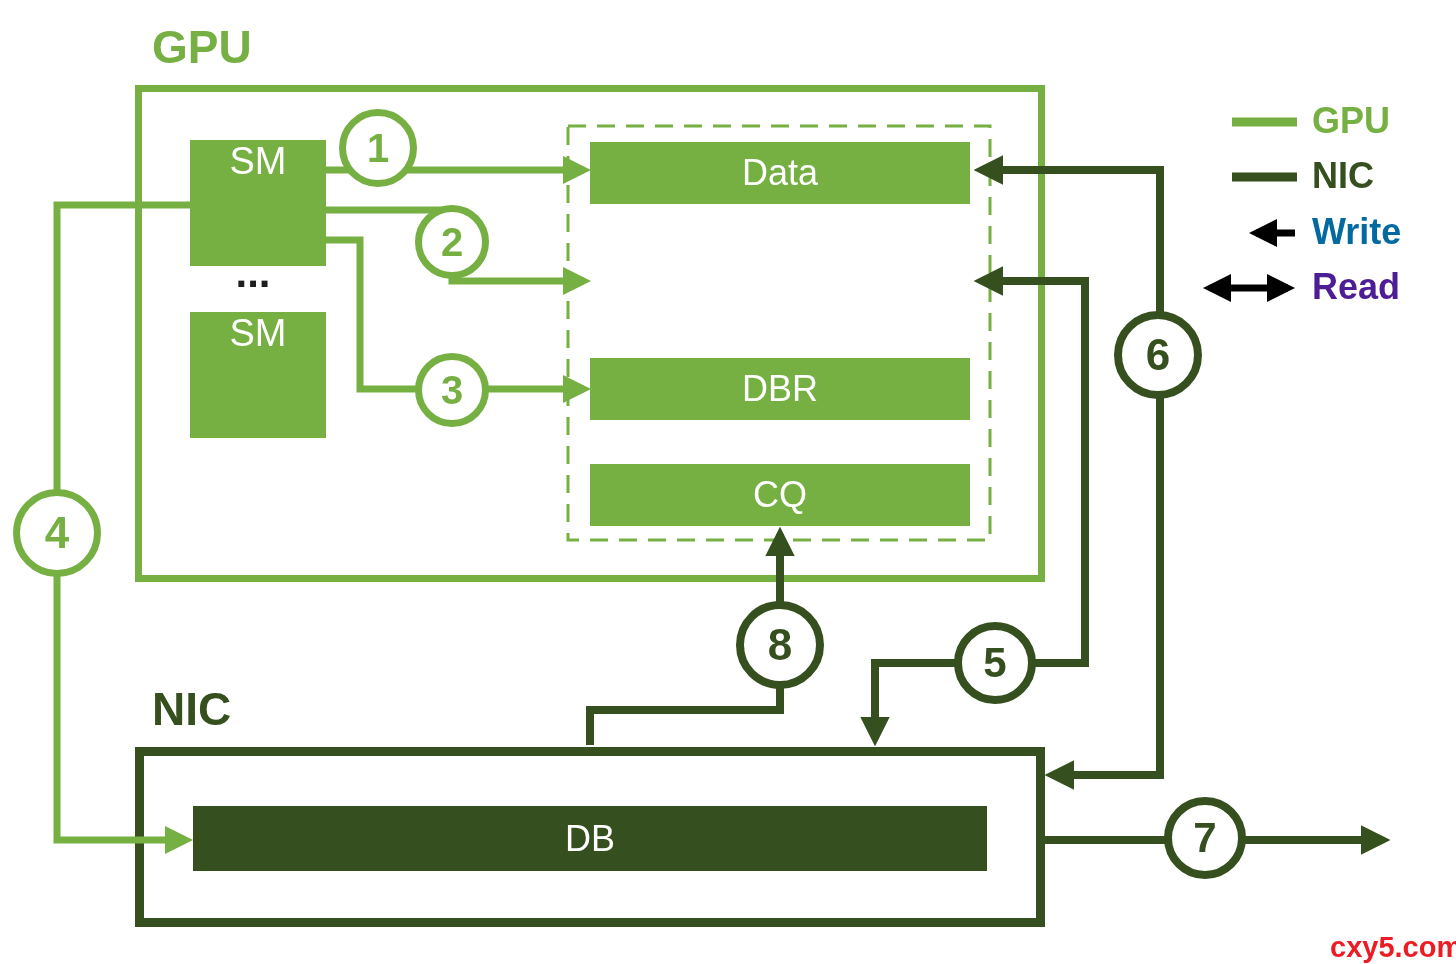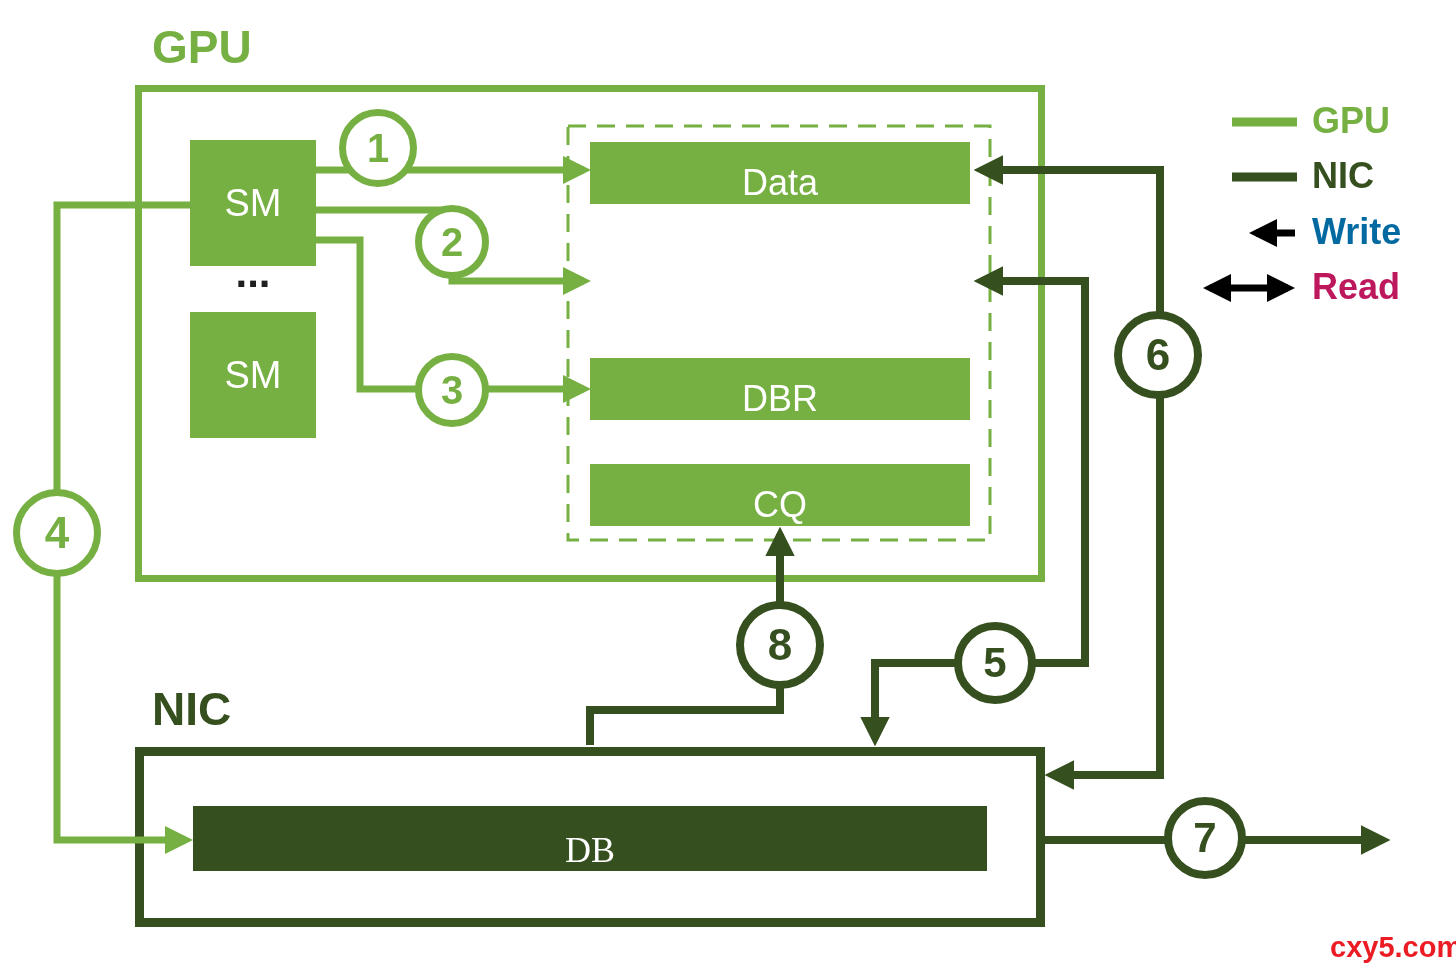--- a/index.html
+++ b/index.html
@@ -20,53 +20,53 @@
   
   .big-title{position:absolute;font-weight:bold;font-size:46px;line-height:1.1;}
   .gpu-title{left:152px;top:22px;color:var(--gpu-green);}
   .nic-title{left:152px;top:684px;color:var(--nic-green);}
 
   
   .gpu-box{left:135px;top:85px;width:910px;height:497px;border:7px solid var(--gpu-green);background:transparent;}
   .nic-box{left:135px;top:747px;width:910px;height:180px;border:9px solid var(--nic-green);background:transparent;}
 
   
-  .sm{display:flex;align-items:center;justify-content:center;width:126px;height:126px;background:var(--gpu-green);color:#ffffff;font-size:38px;}
+  .sm{display:flex;align-items:flex-start;justify-content:center;width:136px;height:126px;background:var(--gpu-green);color:#ffffff;font-size:38px;}
   .sm1{left:190px;top:140px;}
   .sm2{left:190px;top:312px;}
   .ellipsis{left:190px;top:252px;width:126px;text-align:center;font-size:42px;font-weight:bold;color:#1f1f1f;line-height:1;}
 
   
-  .bar{display:flex;align-items:flex-end;justify-content:center;color:#ffffff;font-size:36px;}
+  .bar{display:flex;align-items:center;justify-content:center;color:#ffffff;font-size:36px;}
   .bar-light{background:var(--gpu-green);left:590px;width:380px;height:62px;}
   .bar-data{top:142px;}
   .bar-wq{top:250px;}
   .bar-dbr{top:358px;}
   .bar-cq{top:464px;}
-  .bar-db{background:var(--nic-green);left:193px;top:806px;width:794px;height:65px;font-family:Liberation Serif, serif;}
+  .bar-db{background:var(--nic-green);left:193px;top:806px;width:794px;height:65px;}
 
   
   .step{display:flex;align-items:center;justify-content:center;border-radius:50%;background:#ffffff;font-weight:bold;}
   .step-light{border:7px solid var(--gpu-green);color:var(--gpu-green);}
   .step-dark{border:8px solid var(--nic-green);color:var(--nic-green);}
   .s1{left:339px;top:109px;width:78px;height:78px;font-size:40px;}
   .s2{left:415px;top:205px;width:74px;height:74px;font-size:40px;}
   .s3{left:415px;top:353px;width:74px;height:74px;font-size:40px;}
   .s4{left:13px;top:489px;width:88px;height:88px;font-size:44px;}
   .s5{left:954px;top:622px;width:82px;height:82px;font-size:42px;}
   .s6{left:1114px;top:311px;width:88px;height:88px;font-size:44px;}
   .s7{left:1164px;top:797px;width:82px;height:82px;font-size:42px;}
   .s8{left:736px;top:601px;width:88px;height:88px;font-size:44px;}
 
   
   .legend-label{position:absolute;left:1312px;font-weight:bold;font-size:36px;line-height:1.1;}
   .lg-gpu{top:101px;color:var(--gpu-green);}
   .lg-nic{top:156px;color:var(--nic-green);}
   .lg-write{top:212px;color:#0369a1;}
-  .lg-read{top:267px;color:#be185d;}
+  .lg-read{top:267px;color:#4c1d95;}
 
   .watermark{position:absolute;left:1330px;top:931px;color:var(--watermark-red);font-weight:bold;font-size:29px;}
 
   
   .w-light{fill:none;stroke:var(--gpu-green);stroke-width:7;}
   .w-dark{fill:none;stroke:var(--nic-green);stroke-width:8;}
   .w-black{fill:none;stroke:var(--arrow-black);stroke-width:7;}
   .sw-light{fill:none;stroke:var(--gpu-green);stroke-width:9;}
   .sw-dark{fill:none;stroke:var(--nic-green);stroke-width:9;}
   .dash-rect{fill:none;stroke:var(--gpu-green);stroke-width:3;stroke-dasharray:18 11;}

